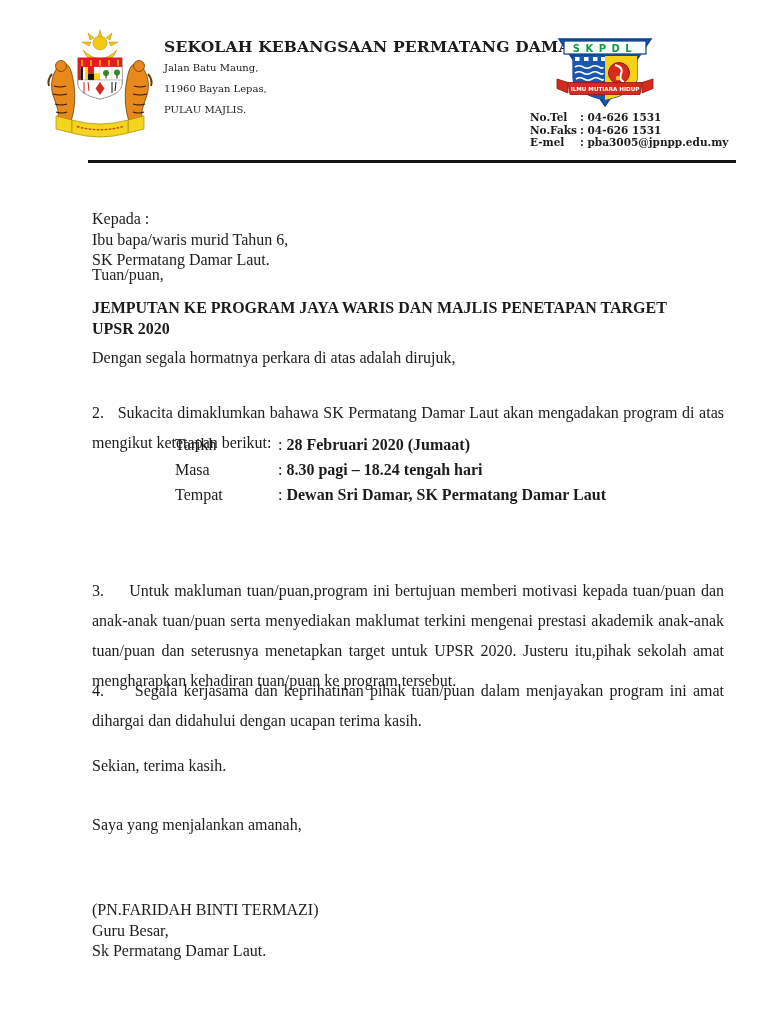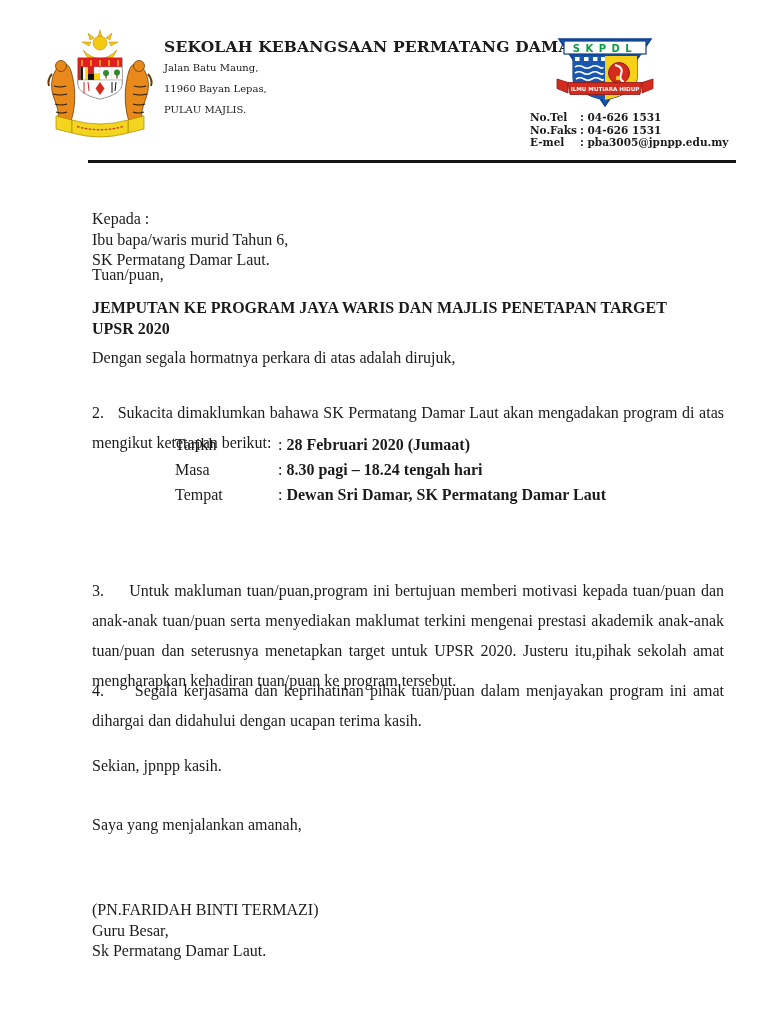--- a/index.html
+++ b/index.html
@@ -181,21 +181,21 @@
     </div>
     <div class="detail-row">
       <span class="lbl">Tempat</span><span>:</span> <span class="val">Dewan Sri Damar, SK Permatang Damar Laut</span>
     </div>
   </div>
 
   <div class="abs para para3 t16">3.&nbsp;&nbsp;&nbsp;&nbsp;&nbsp;Untuk makluman tuan/puan,program ini bertujuan memberi motivasi kepada tuan/puan dan anak-anak tuan/puan serta menyediakan maklumat terkini mengenai prestasi akademik anak-anak tuan/puan dan seterusnya menetapkan target untuk UPSR 2020. Justeru itu,pihak sekolah amat mengharapkan kehadiran tuan/puan ke program tersebut.</div>
 
   <div class="abs para para4 t16">4.&nbsp;&nbsp;&nbsp;&nbsp;&nbsp;Segala kerjasama dan keprihatinan pihak tuan/puan dalam menjayakan program ini amat dihargai dan didahului dengan ucapan terima kasih.</div>
 
-  <div class="abs sekian t16">Sekian, jpnpp kasih.</div>
+  <div class="abs sekian t16">Sekian, terima kasih.</div>
 
   <div class="abs amanah t16">Saya yang menjalankan amanah,</div>
 
   <div class="abs signature t16">
     <div>(PN.FARIDAH BINTI TERMAZI)</div>
     <div>Guru Besar,</div>
     <div>Sk Permatang Damar Laut.</div>
   </div>
 
 </div>

